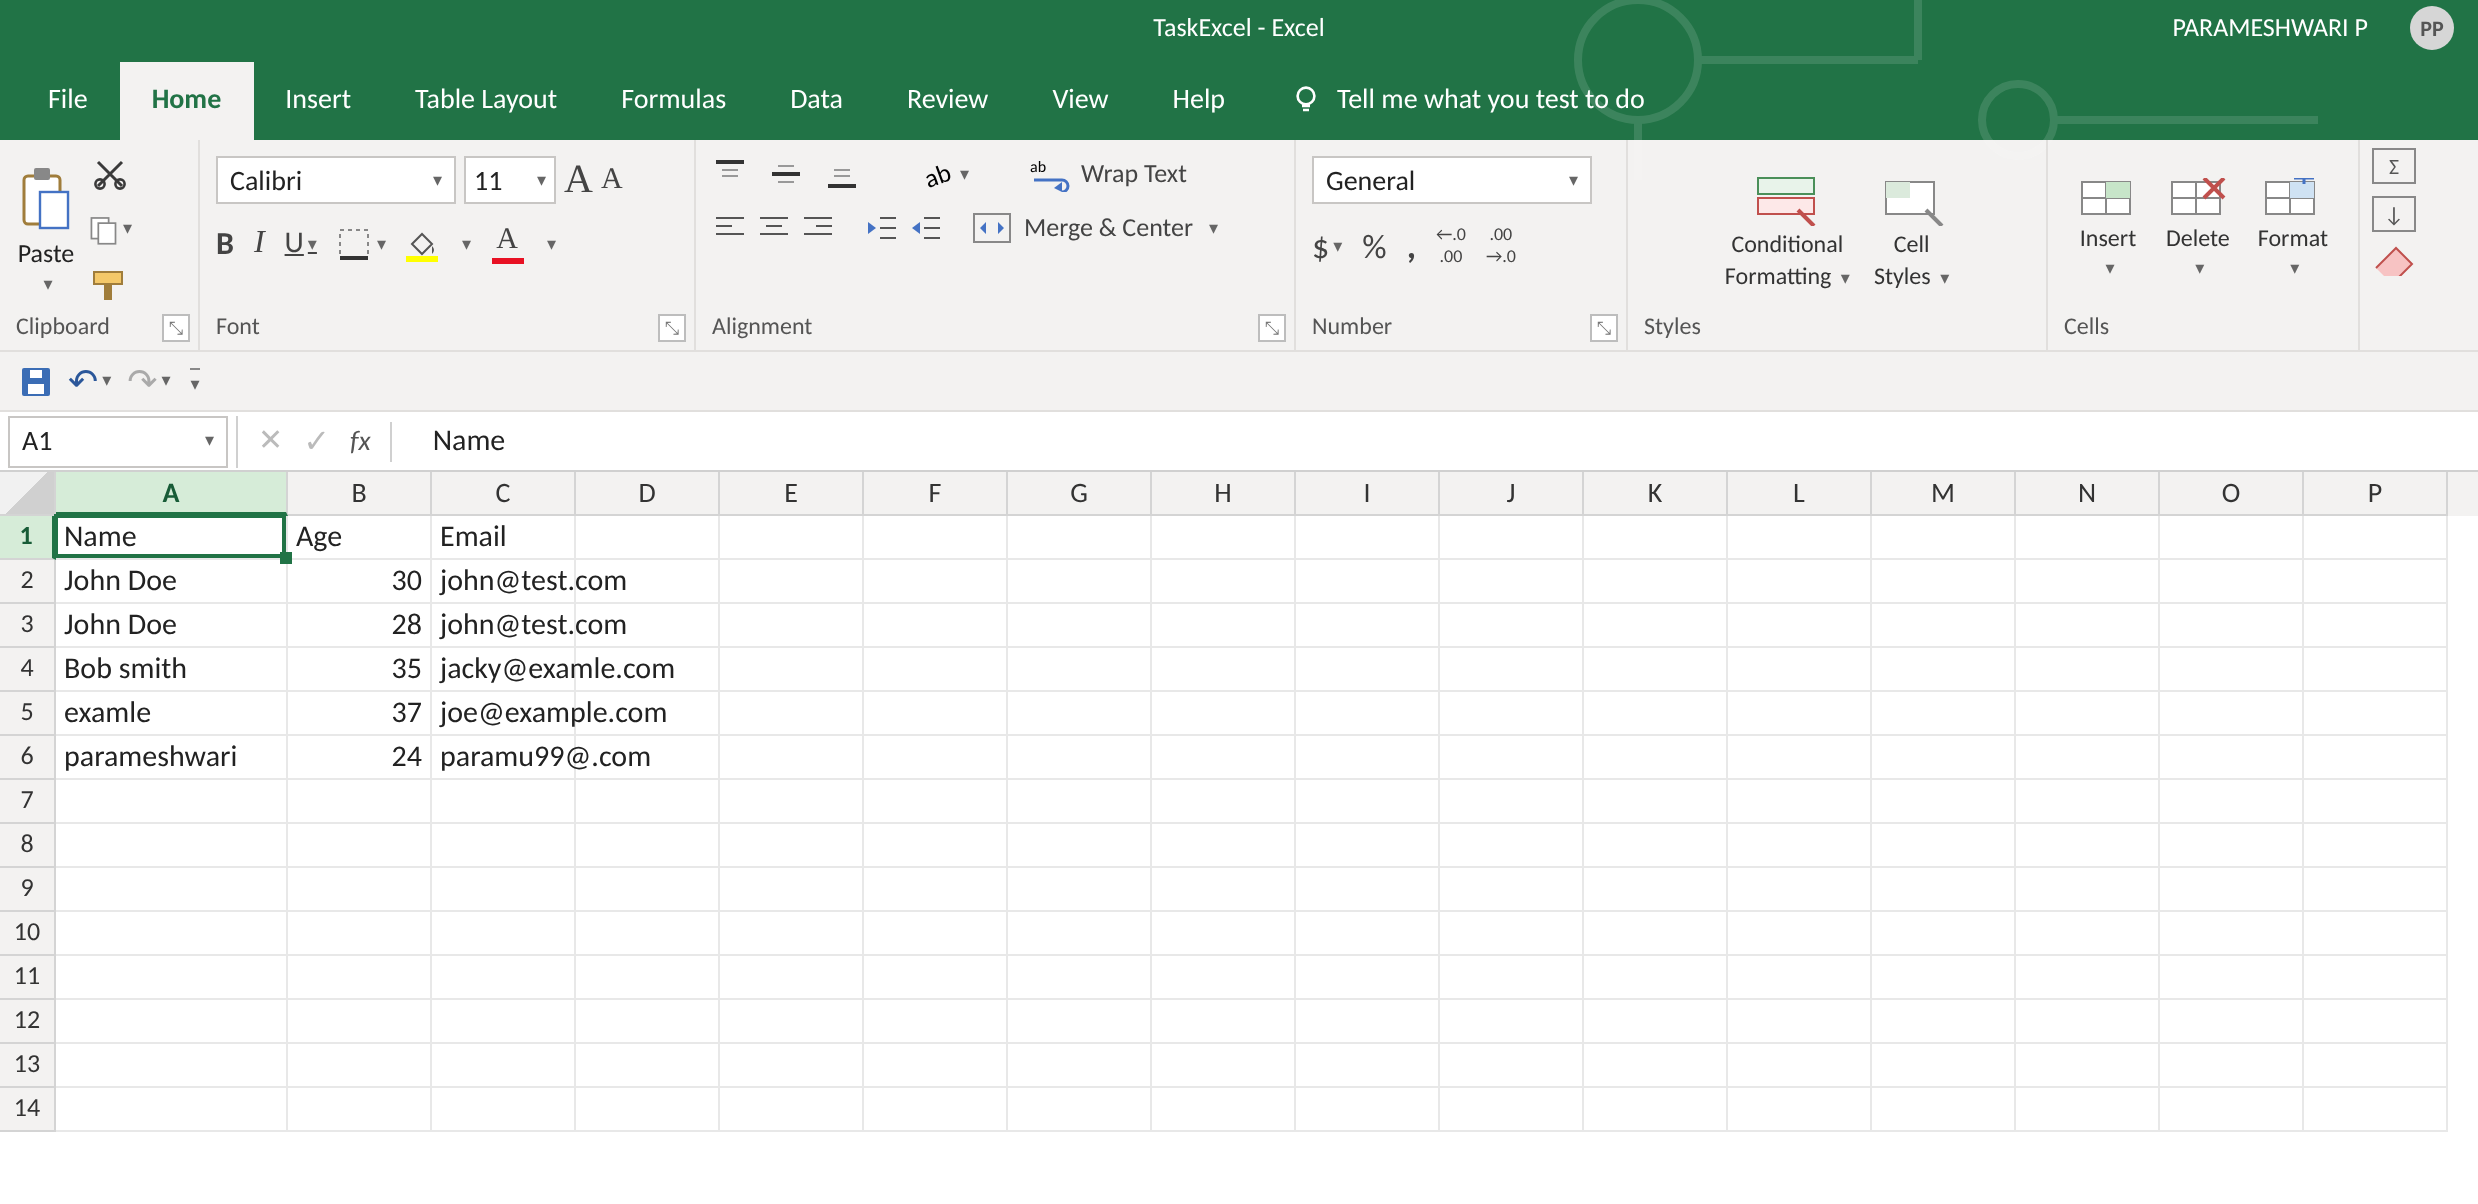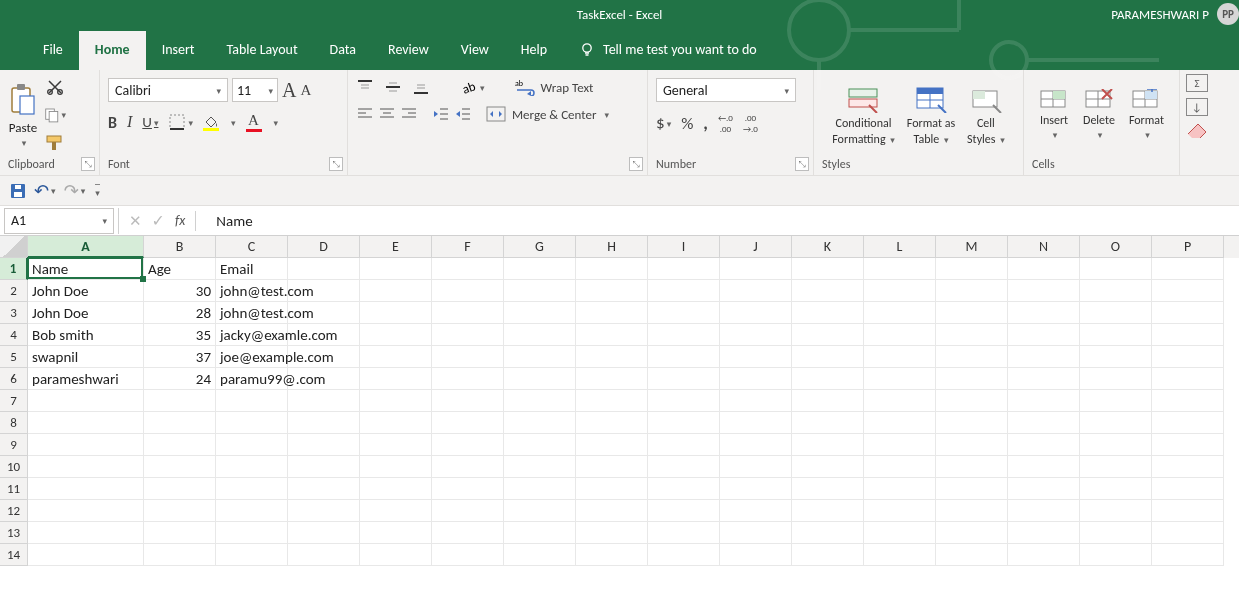--- a/index.html
+++ b/index.html
@@ -1,25 +1,25 @@
 <!DOCTYPE html>
 <html><head>
 <meta charset="utf-8">
 <style>
   * { box-sizing: border-box; font-family: "Segoe UI", Calibri, sans-serif; }
   body { margin:0; padding:0; background:#fff; font-size:13px; color:#222; width:1239px; height:602px; overflow:hidden; position:relative;}
   
   .titlebar { background:#217346; height:28px; color:#fff; display:flex; align-items:center; position:relative; }
   .titlebar .title { position:absolute; left:50%; transform:translateX(-50%); font-size:13px;}
-  .titlebar .user { position:absolute; right:0; display:flex; align-items:center; gap:8px; font-size:13px;}
+  .titlebar .user { position:absolute; right:12px; display:flex; align-items:center; gap:21px; font-size:13px;}
   .avatar { width:22px; height:22px; border-radius:50%; background:#d6d6d6; color:#555; display:flex; align-items:center; justify-content:center; font-size:11px; font-weight:600;}
   .deco { position:absolute; right:80px; top:-30px; opacity:.12;}
   .deco svg { stroke:#fff; fill:none; stroke-width:4;}
   
-  .tabs { background:#217346; height:42px; display:flex; align-items:flex-end; padding-left:27px; color:#fff;}
+  .tabs { background:#217346; height:42px; display:flex; align-items:flex-end; padding-left:8px; color:#fff;}
   .tab { padding:10px 16px 12px 16px; font-size:14px; cursor:pointer;}
   .tab.active { background:#f3f2f1; color:#217346; font-weight:600;}
   .tellme { display:flex; align-items:center; gap:8px; padding:10px 16px 12px 16px; font-size:14px;}
   
   .ribbon { background:#f3f2f1; height:106px; border-bottom:1px solid #e1dfdd; display:flex; overflow:hidden; }
   .group { border-right:1px solid #e1dfdd; display:flex; flex-direction:column; justify-content:space-between; padding:4px 8px 0 8px; position:relative;}
   .group-body { display:flex; align-items:center; gap:6px; flex:1;}
   .group-label { text-align:left; font-size:12px; color:#555; padding:2px 0 4px;}
   .launcher { position:absolute; right:4px; bottom:4px; width:14px; height:14px; border:1px solid #bdbdbd; font-size:9px; display:flex; align-items:center; justify-content:center; color:#777; background:#fff;}
   .btn { display:flex; align-items:center; justify-content:center; cursor:pointer; color:#444;}
@@ -84,33 +84,34 @@
   </div>
 </div>
 
 <div class="tabs">
 
   <div id="tabs-host" style="display:flex;">
       <div class="tab">File</div>
       <div class="tab active">Home</div>
       <div class="tab">Insert</div>
       <div class="tab">Table Layout</div>
+      <div class="tab">Formulas</div>
       <div class="tab">Data</div>
       <div class="tab">Review</div>
       <div class="tab">View</div>
       <div class="tab">Help</div>
     </div>
   <div class="tellme">
     <span>
         <svg width="16" height="16" viewBox="0 0 16 16">
           <circle cx="8" cy="6" r="4.2" fill="none" stroke="#fff" stroke-width="1.3"></circle>
           <path d="M6 11h4M6.5 13h3" stroke="#fff" stroke-width="1.3"></path>
         </svg>
       </span>
-    <span>Tell me test you want to do</span>
+    <span>Tell me what you test to do</span>
   </div>
 </div>
 
 <div class="ribbon">
 
   <div class="group" style="width:100px;">
     <div class="group-body">
       <div class="col">
         <svg width="30" height="36" viewBox="0 0 30 36">
             <rect x="4" y="6" width="18" height="24" rx="2" fill="#fff" stroke="#a07d3b" stroke-width="1.5"></rect>
@@ -278,20 +279,21 @@
         <span class="btn" style="gap:6px;">
           <svg width="20" height="16">
               <rect x="1" y="1" width="18" height="14" fill="none" stroke="#888"></rect>
               <path d="M4 8 l3 -3 v6 z M16 8 l-3 -3 v6 z" fill="#4472c4"></path>
             </svg>
           <span>Merge &amp; Center</span>
             <span class="caret">▾</span>
         </span>
       </div>
     </div>
+    <div class="group-label">Alignment</div>
     <div class="launcher">⤡</div>
   </div>
 
   <div class="group" style="width:166px;">
     <div class="group-body" style="flex-direction:column; gap:10px; align-items:flex-start; padding-top:4px;">
       <div class="nfmt">
           <span>General</span>
           <span class="caret">▾</span>
         </div>
       <div class="row" style="gap:10px;">
@@ -320,33 +322,20 @@
       <div class="styles-btn">
         <div class="ic">
             <svg width="34" height="28">
               <rect x="2" y="4" width="28" height="8" fill="#e8f3ea" stroke="#4a8f59"></rect>
               <rect x="2" y="14" width="28" height="8" fill="#fde8e8" stroke="#c0504d"></rect>
               <path d="M22 20 l8 8" stroke="#c0504d" stroke-width="2"></path>
             </svg>
           </div>
         <span>Conditional</span>
         <span><span>Formatting</span> <span class="caret">▾</span></span>
-      </div>
-      <div class="styles-btn">
-        <div class="ic">
-            <svg width="34" height="28">
-              <rect x="3" y="3" width="26" height="20" fill="#fff" stroke="#4472c4"></rect>
-              <rect x="3" y="3" width="26" height="6" fill="#4472c4"></rect>
-              <line x1="3" y1="15" x2="29" y2="15" stroke="#4472c4"></line>
-              <line x1="16" y1="3" x2="16" y2="23" stroke="#4472c4"></line>
-              <path d="M24 20 l8 8" stroke="#4472c4" stroke-width="2"></path>
-            </svg>
-          </div>
-        <span>Format as</span>
-        <span><span>Table</span> <span class="caret">▾</span></span>
       </div>
       <div class="styles-btn">
         <div class="ic">
             <svg width="34" height="28">
               <rect x="4" y="6" width="24" height="16" fill="#fff" stroke="#888"></rect>
               <rect x="4" y="6" width="12" height="8" fill="#dbeadc"></rect>
               <path d="M24 20 l8 8" stroke="#888" stroke-width="2"></path>
             </svg>
           </div>
         <span>Cell</span>
@@ -542,21 +531,21 @@
           <div class="cell" style="width: 72px;"></div>
           <div class="cell" style="width: 72px;"></div>
           <div class="cell" style="width: 72px;"></div>
           <div class="cell" style="width: 72px;"></div>
           <div class="cell" style="width: 72px;"></div>
           <div class="cell" style="width: 72px;"></div>
           <div class="cell" style="width: 72px;"></div>
           <div class="cell" style="width: 72px;"></div>
         </div>
         <div class="cellrow">
-          <div class="cell" style="width: 116px;">swapnil</div>
+          <div class="cell" style="width: 116px;">examle</div>
           <div class="cell num" style="width: 72px;">37</div>
           <div class="cell" style="width: 72px;">joe@example.com</div>
           <div class="cell" style="width: 72px;"></div>
           <div class="cell" style="width: 72px;"></div>
           <div class="cell" style="width: 72px;"></div>
           <div class="cell" style="width: 72px;"></div>
           <div class="cell" style="width: 72px;"></div>
           <div class="cell" style="width: 72px;"></div>
           <div class="cell" style="width: 72px;"></div>
           <div class="cell" style="width: 72px;"></div>

